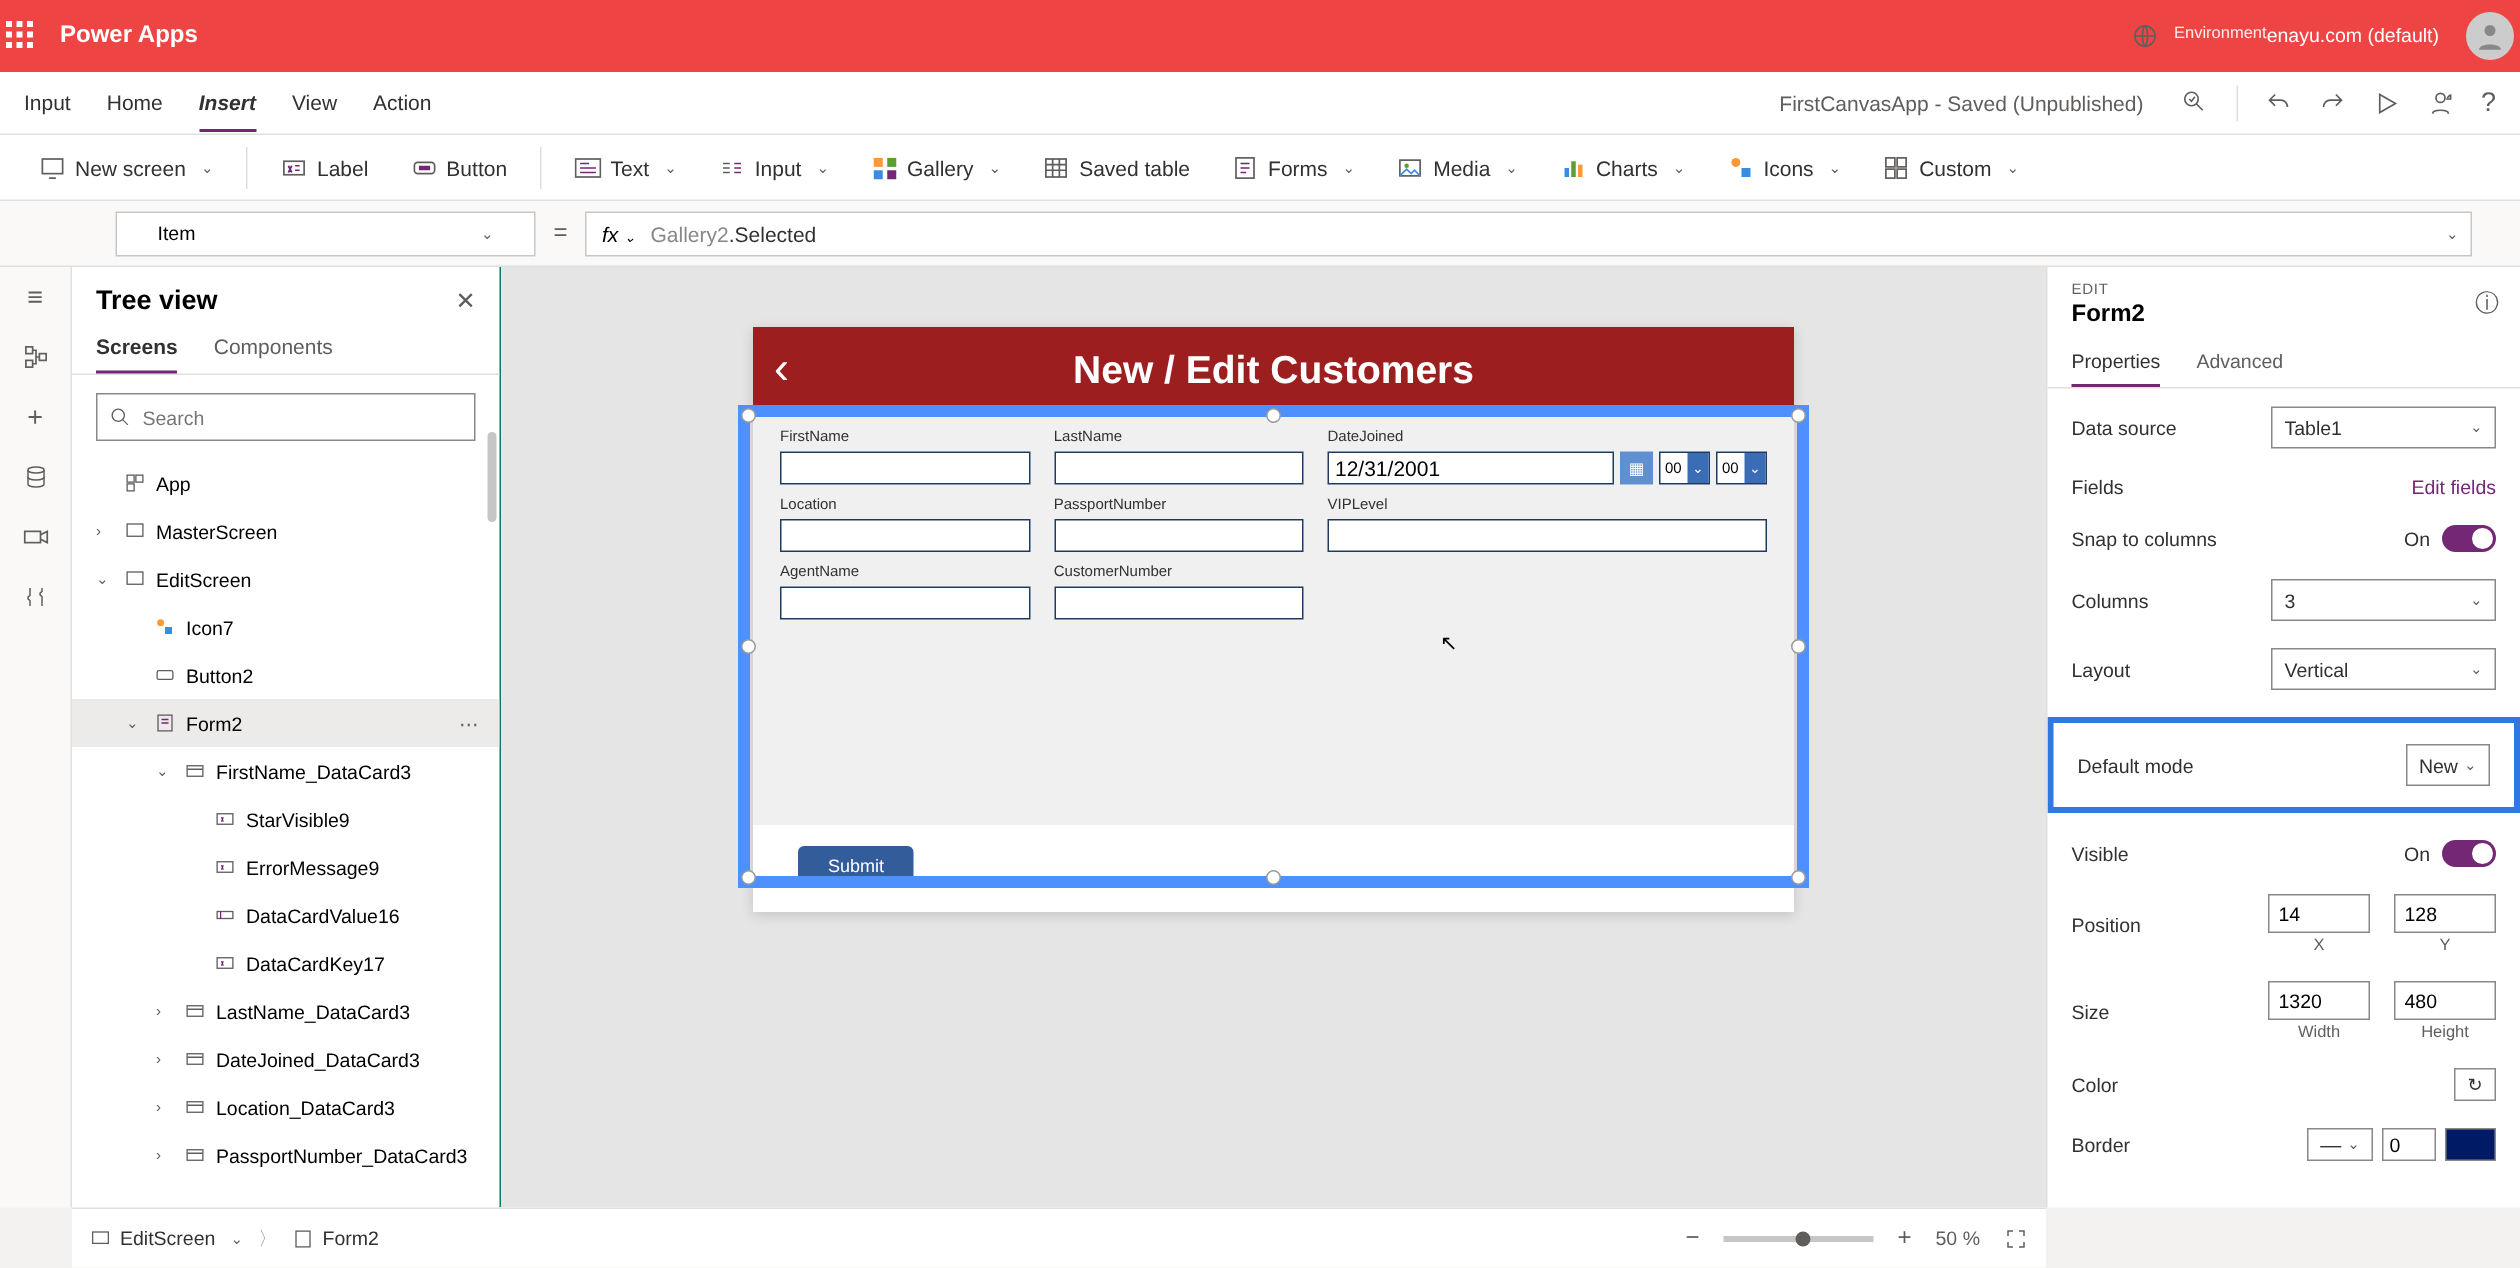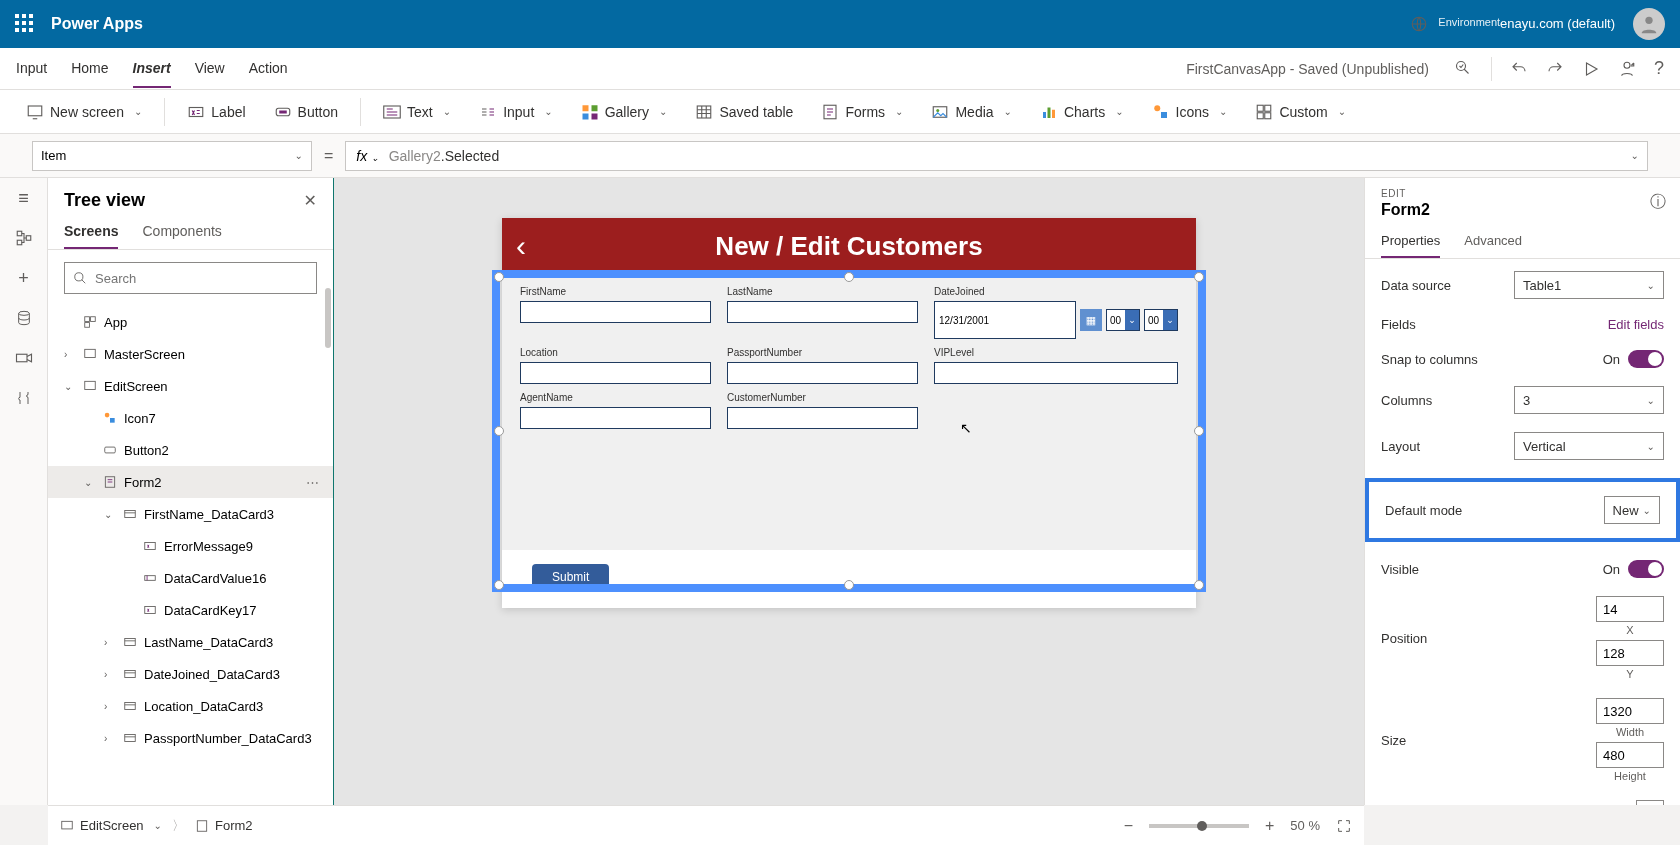--- a/index.html
+++ b/index.html
@@ -1,19 +1,19 @@
 <!DOCTYPE html>
 <html><head>
 <meta charset="utf-8">
 <style>
 * { box-sizing: border-box; margin: 0; padding: 0; font-family: "Segoe UI", Arial, sans-serif; }
 html, body { width: 1680px; height: 845px; overflow: hidden; background: #f3f2f1; }
 
 
-.app-header { height: 48px; background: #0369a1; color: #fff; display: flex; align-items: center; padding: 0 15px; justify-content: space-between; }
+.app-header { height: 48px; background: #ef4444; color: #fff; display: flex; align-items: center; padding: 0 4px; justify-content: space-between; }
 .app-header-left { display: flex; align-items: center; gap: 16px; }
 .waffle { width: 20px; height: 20px; display: grid; grid-template-columns: repeat(3,4px); grid-template-rows: repeat(3,4px); gap: 3px; cursor:pointer; }
 .waffle span { background: #fff; }
 .app-title { font-size: 16px; font-weight: 600; }
 .app-header-right { display:flex; align-items:center; gap:18px; }
 .env-block { display:flex; align-items:center; gap:10px; font-size:12px; }
 .env-block .env-inner { display:flex; flex-direction:row; line-height:1.2; }
 .env-block .env-label { font-size:11px; opacity:.9; }
 .env-block .env-name { font-size:13px; }
 .avatar { width:32px; height:32px; border-radius:50%; background:#ccc; display:flex; align-items:center; justify-content:center; }
@@ -31,21 +31,21 @@
 
 
 .ribbon { height: 44px; background:#fff; border-bottom:1px solid #e1dfdd; display:flex; align-items:center; padding:0 16px; gap:8px; }
 .ribbon-group { display:flex; align-items:center; gap:6px; padding:6px 10px; cursor:pointer; font-size:14px; color:#323130; }
 .ribbon-group .ricon { width:18px; height:18px; display:inline-flex; align-items:center; justify-content:center; }
 .ribbon-sep { width:1px; height:28px; background:#e1dfdd; margin:0 4px; }
 .chev { margin-left:4px; font-size:10px; color:#605e5c; }
 
 
 .formula-bar { height: 44px; background:#faf9f8; border-bottom:1px solid #e1dfdd; display:flex; align-items:center; padding:8px 32px; gap:12px; }
-.prop-dd { width:280px; height:30px; border:1px solid #c8c6c4; background:#fff; display:flex; align-items:center; padding:0 8px; font-size:13px; justify-content:space-between; }
+.prop-dd { width:280px; height:30px; border:1px solid #c8c6c4; background:#fff; display:flex; align-items:center; padding:0 27px; font-size:13px; justify-content:space-between;margin-left:45px; }
 .eq { font-size:16px; color:#605e5c; }
 .fx-box { flex:1; height:30px; border:1px solid #c8c6c4; background:#fff; display:flex; align-items:center; padding:0 10px; gap:10px; font-family: Consolas, monospace; font-size:14px; position:relative; }
 .fx-label { font-style:italic; color:#000000; cursor:pointer; }
 .fx-content .tok1 { color:#8a8886; }
 .fx-content .tok2 { color:#323130; }
 .fx-expand { position:absolute; right:8px; color:#605e5c; font-size:10px; }
 
 
 .main { display:flex; height: calc(845px - 48px - 42px - 44px - 44px - 40px); }
 .left-rail { width:48px; background:#faf9f8; border-right:1px solid #e1dfdd; display:flex; flex-direction:column; align-items:center; padding-top:10px; gap:20px; }
@@ -85,21 +85,21 @@
 .sh-bl { bottom:-6px; left:-6px; } .sh-br { bottom:-6px; right:-6px; }
 .sh-tm { top:-6px; left:50%; margin-left:-5px; }
 .sh-bm { bottom:-6px; left:50%; margin-left:-5px; }
 .sh-ml { left:-6px; top:50%; margin-top:-5px; }
 .sh-mr { right:-6px; top:50%; margin-top:-5px; }
 .form-body { position:absolute; top:56px; left:0; right:0; bottom:58px; background:#f0f0f0; display:grid; grid-template-columns:repeat(3,1fr); gap:8px 16px; padding:12px 18px; align-content:start; }
 .field { display:flex; flex-direction:column; gap:4px; }
 .field label { font-size:10px; color:#323130; }
 .field input { height:22px; border:1px solid #1f3a5f; background:#fff; font-size:11px; padding:0 4px; }
 .date-row { display:flex; gap:4px; align-items:center; }
-.date-row input.di { flex:1; height:38px; border:1px solid #1f3a5f; font-size:10px; padding:0 4px; }
+.date-row input.di { flex:1; height:22px; border:1px solid #1f3a5f; font-size:14px; padding:0 4px; }
 .date-row .cal { width:22px; height:22px; background:#6090d0; display:flex; align-items:center; justify-content:center; color:#fff; font-size:11px; }
 .date-row .dd { width:34px; height:22px; border:1px solid #1f3a5f; background:#fff; font-size:10px; display:flex; align-items:center; justify-content:space-between; padding:0 3px; }
 .date-row .dd .ddarr { width:14px; height:20px; background:#3a6db5; color:#fff; display:flex; align-items:center; justify-content:center; font-size:9px; margin-right:-3px; }
 .submit-btn { position:absolute; bottom:18px; left:30px; background:#335c9a; color:#fff; border:none; padding:6px 20px; border-radius:4px; font-size:12px; cursor:pointer; }
 .cursor { position:absolute; font-size:14px; color:#000; }
 
 
 .props { width:316px; background:#fff; border-left:1px solid #e1dfdd; display:flex; flex-direction:column; }
 .props-head { padding:10px 16px 2px; display:flex; flex-direction:column; gap:2px; position:relative;}
 .props-head .edit-lbl { font-size:10px; color:#605e5c; letter-spacing:.5px; }
@@ -108,21 +108,21 @@
 .props-tabs { display:flex; gap:24px; padding:0 16px; border-bottom:1px solid #e1dfdd; margin-top:4px;}
 .props-tab { font-size:13px; padding:8px 0; cursor:pointer; color:#605e5c; }
 .props-tab.active { color:#323130; font-weight:400; border-bottom:2px solid #742774; }
 .props-body { flex:1; overflow-y:auto; padding:12px 16px; display:flex; flex-direction:column; gap:18px; font-size:13px; color:#323130; }
 .prop-row { display:flex; align-items:center; justify-content:space-between; gap:10px; }
 .prop-row .ctrl { width:150px; }
 .select { height:28px; border:1px solid #8a8886; background:#fff; display:flex; align-items:center; justify-content:space-between; padding:0 8px; font-size:13px; cursor:pointer; }
 .toggle { display:flex; align-items:center; gap:8px; }
 .toggle .track { width:36px; height:18px; background:#742774; border-radius:10px; position:relative; cursor:pointer; }
 .toggle .knob { width:14px; height:14px; background:#fff; border-radius:50%; position:absolute; top:2px; right:2px; }
-.pair { display:flex; gap:4px;flex-direction:column; }
+.pair { display:flex; gap:16px; }
 .pair .pcol { display:flex; flex-direction:column; align-items:center; gap:2px; }
 .pair input { width:68px; height:26px; border:1px solid #8a8886; text-align:left; padding:0 6px; font-size:13px; }
 .pair .plbl { font-size:11px; color:#605e5c; }
 .link { color:#742774; cursor:pointer; font-size:13px; }
 .highlight-row { border:4px solid #2f78e1; margin:0 -16px; padding:14px 16px; display:flex; align-items:center; justify-content:space-between; }
 .color-row { display:flex; align-items:center; gap:8px; }
 .color-btn { width:28px; height:22px; border:1px solid #8a8886; display:flex; align-items:center; justify-content:center; cursor:pointer; font-size:12px;}
 .border-row { display:flex; align-items:center; gap:6px; }
 .border-style { width:44px; height:22px; border:1px solid #8a8886; display:flex; align-items:center; justify-content:center; font-size:14px; }
 .border-num { width:36px; height:22px; border:1px solid #8a8886; padding:0 4px; font-size:13px; }
@@ -473,20 +473,30 @@
           <span>FirstName_DataCard3</span>
         </div>
         <div class="tree-node depth-4">
           <span class="caret"></span>
           <span class="nicon">
             <svg width="14" height="14" viewBox="0 0 24 24">
               <rect x="3" y="6" width="18" height="12" class="ico"></rect>
               <path d="M8 10l2 5M10 10l-2 5" stroke="#742774" stroke-width="1.5"></path>
             </svg>
           </span>
+          <span>StarVisible9</span>
+        </div>
+        <div class="tree-node depth-4">
+          <span class="caret"></span>
+          <span class="nicon">
+            <svg width="14" height="14" viewBox="0 0 24 24">
+              <rect x="3" y="6" width="18" height="12" class="ico"></rect>
+              <path d="M8 10l2 5M10 10l-2 5" stroke="#742774" stroke-width="1.5"></path>
+            </svg>
+          </span>
           <span>ErrorMessage9</span>
         </div>
         <div class="tree-node depth-4">
           <span class="caret"></span>
           <span class="nicon">
             <svg width="14" height="14" viewBox="0 0 24 24">
               <rect x="3" y="8" width="18" height="8" class="ico"></rect>
               <path d="M7 8v8" stroke="#742774" stroke-width="1.5"></path>
             </svg>
           </span>

